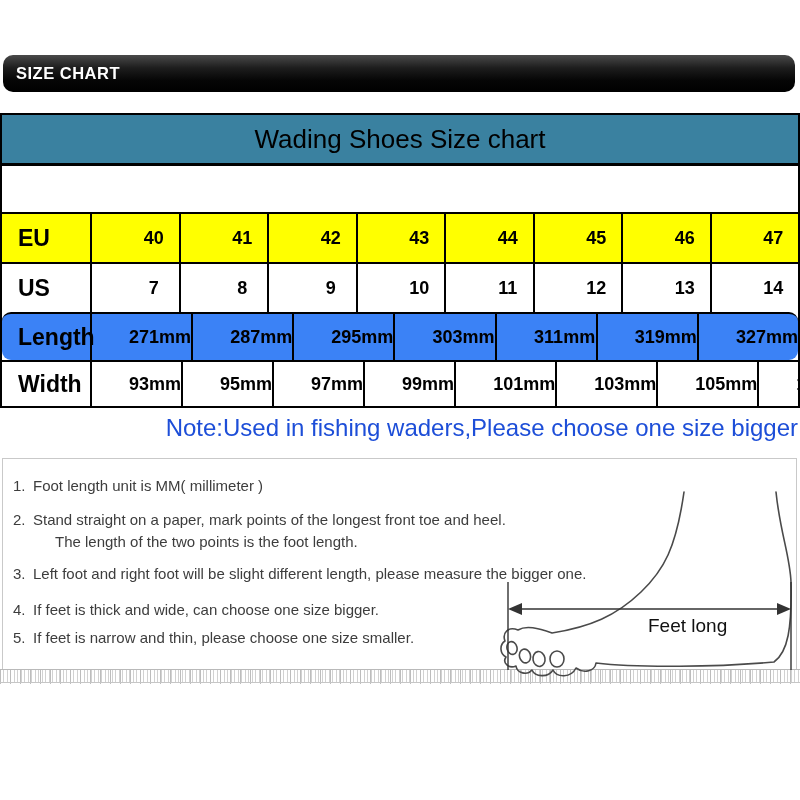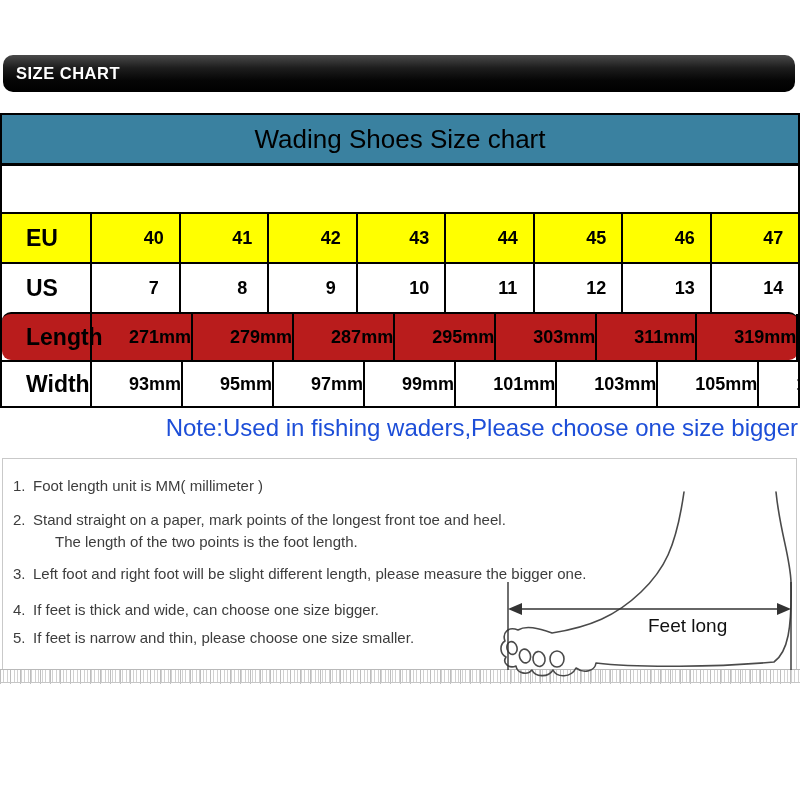--- a/index.html
+++ b/index.html
@@ -30,21 +30,21 @@
   }
   .spacer-row { height:46px; background:#fff; }
   .grid-row { display:flex; border-top:2px solid #000; }
   .grid-row > div {
     display:flex; align-items:center; justify-content:center;
     font-weight:bold; font-size:18px; box-sizing:border-box;
     border-left:2px solid #000;
   }
   .grid-row > div.label-cell {
     border-left:none; width:88px; flex:none;
-    justify-content:flex-start; padding-left:24px; font-size:23px;
+    justify-content:flex-start; padding-left:16px; font-size:23px;
   }
   .grid-row > div.cell { flex:1;padding-left:37px; }
   .h48 { height:48px; } .h46 { height:46px; } .h44 { height:44px; }
 
   
   .note {
     position:absolute; left:2px; top:414px; width:796px;
     font-size:24px; color:#1d4ed8; white-space:nowrap;text-align:right;
   }
 
@@ -108,24 +108,23 @@
       <div class="cell">7</div>
       <div class="cell">8</div>
       <div class="cell">9</div>
       <div class="cell">10</div>
       <div class="cell">11</div>
       <div class="cell">12</div>
       <div class="cell">13</div>
       <div class="cell">14</div>
     </div>
 
-    <div class="grid-row h46" style="background:#b91c1c;border-radius:9px;">
+    <div class="grid-row h46" style="background:#3b82f6;border-radius:9px;">
       <div class="label-cell">Length</div>
       <div class="cell">271mm</div>
-      <div class="cell">279mm</div>
       <div class="cell">287mm</div>
       <div class="cell">295mm</div>
       <div class="cell">303mm</div>
       <div class="cell">311mm</div>
       <div class="cell">319mm</div>
       <div class="cell">327mm</div>
     </div>
 
     <div class="grid-row h44">
       <div class="label-cell">Width</div>

